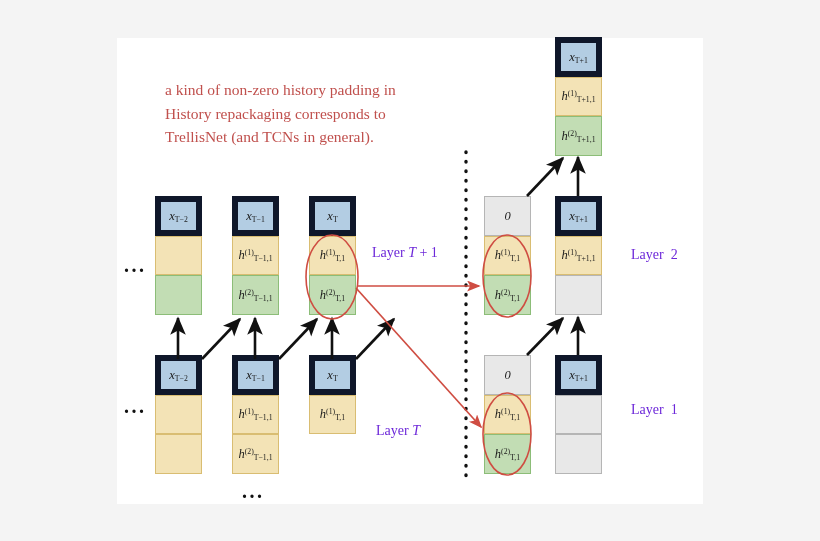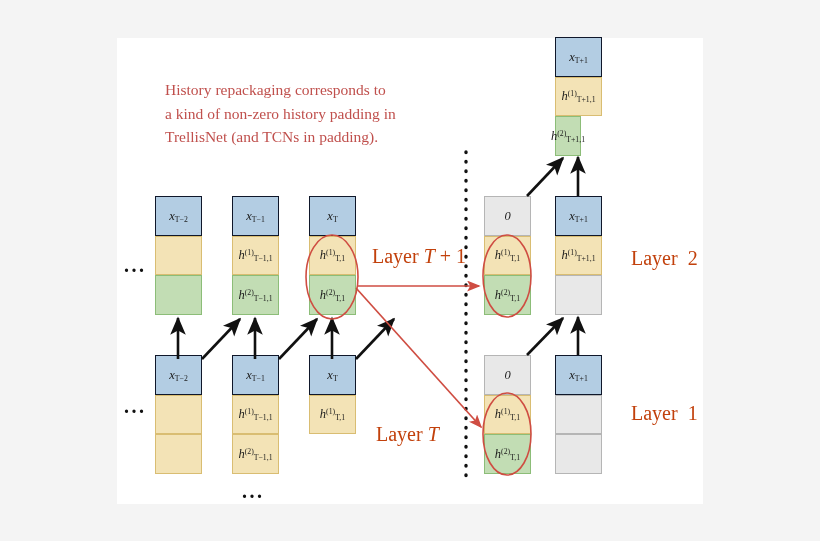--- a/index.html
+++ b/index.html
@@ -35,21 +35,21 @@
   .cell {
     position: absolute;
     box-sizing: border-box;
     display: flex;
     align-items: center;
     justify-content: center;
     font-size: 12.5px;
     color: #1a1a1a;
     line-height: 1;
   }
-  .cell.blue   { background: #b3cde3; border: 1px solid #0f172a; }
+  .cell.blue   { background: #b3cde3; border: 6px solid #0f172a; }
   .cell.yellow { background: #f3e3b6; border: 1px solid #d9bd72; }
   .cell.green  { background: #c2ddb4; border: 1px solid #8cbd78; }
   .cell.gray   { background: #e8e8e8; border: 1px solid #b5b5b5; }
 
   .mathlbl { white-space: nowrap; font-style: normal; }
   .mathlbl i { font-style: italic; }
   sub, sup {
     font-size: 0.62em;
     font-style: normal;
     line-height: 0;
@@ -61,43 +61,43 @@
   .note {
     position: absolute;
     left: 165px; top: 78px;
     width: 330px;
     color: #c0504d;
     font-size: 15.5px;
     line-height: 1.52;
   }
   .layerlbl {
     position: absolute;
-    font-size: 20px;
-    color: #c2410c;
+    font-size: 14px;
+    color: #6d28d9;
     white-space: nowrap;
   }
   .dots {
     position: absolute;
     font-size: 20px;
     letter-spacing: 2.5px;
     color: #111;
     font-weight: 700;
     line-height: 1;
   }
 </style>
 </head>
 <body>
 
 <div id="canvas">
   <div id="plate"></div>
 
   <div class="note">
+    <div>a kind of non-zero history padding in</div>
     <div>History repackaging corresponds to</div>
-    <div>a kind of non-zero history padding in</div>
-    <div>TrellisNet (and TCNs in padding).</div>
+    <div>TrellisNet (and TCNs in general).</div>
   </div>
 
   <div class="layerlbl" style="left:372px; top:245px;">
     <span class="mathlbl">Layer <i>T</i>&nbsp;+&nbsp;1</span>
   </div>
   <div class="layerlbl" style="left:376px; top:423px;">
     <span class="mathlbl">Layer <i>T</i></span>
   </div>
   <div class="layerlbl" style="left:631px; top:247px;">
     <span class="mathlbl">Layer&nbsp; 2</span>
@@ -204,21 +204,21 @@
         <div class="cell gray" style="left: 0px; top: 39.6667px; width: 47px; height: 39.6667px;"></div>
         <div class="cell gray" style="left: 0px; top: 79.3333px; width: 47px; height: 39.6667px;"></div>
       </div>
       <div class="col" style="left: 555px; top: 37px; width: 47px; height: 119px;">
         <div class="cell blue" style="left: 0px; top: 0px; width: 47px; height: 39.6667px;">
           <span class="mathlbl"><i>x</i><sub>T+1</sub></span>
         </div>
         <div class="cell yellow" style="left: 0px; top: 39.6667px; width: 47px; height: 39.6667px;">
           <span class="mathlbl"><i>h</i><sup>(1)</sup><sub>T+1,1</sub></span>
         </div>
-        <div class="cell green" style="left: 0px; top: 79.3333px; width: 26px; height: 39.6667px;">
+        <div class="cell green" style="left: 0px; top: 79.3333px; width: 47px; height: 39.6667px;">
           <span class="mathlbl"><i>h</i><sup>(2)</sup><sub>T+1,1</sub></span>
         </div>
       </div>
     </div>
 
   <svg class="overlay" viewBox="0 0 820 541">
     <defs>
       <marker id="ahBlack" markerWidth="8" markerHeight="8" refX="6.4" refY="3" orient="auto">
         <path d="M0,0 L7,3 L0,6 L1.6,3 z" fill="#111111"></path>
       </marker>

